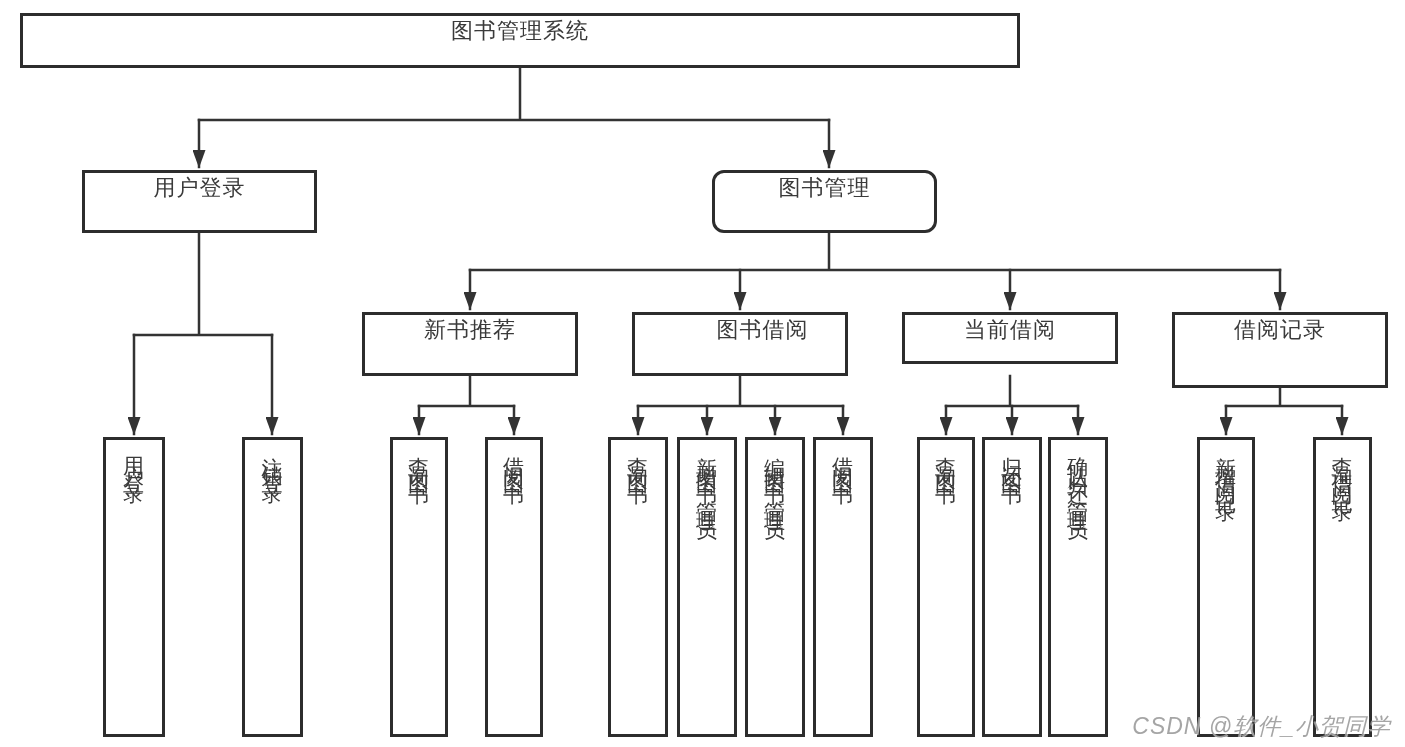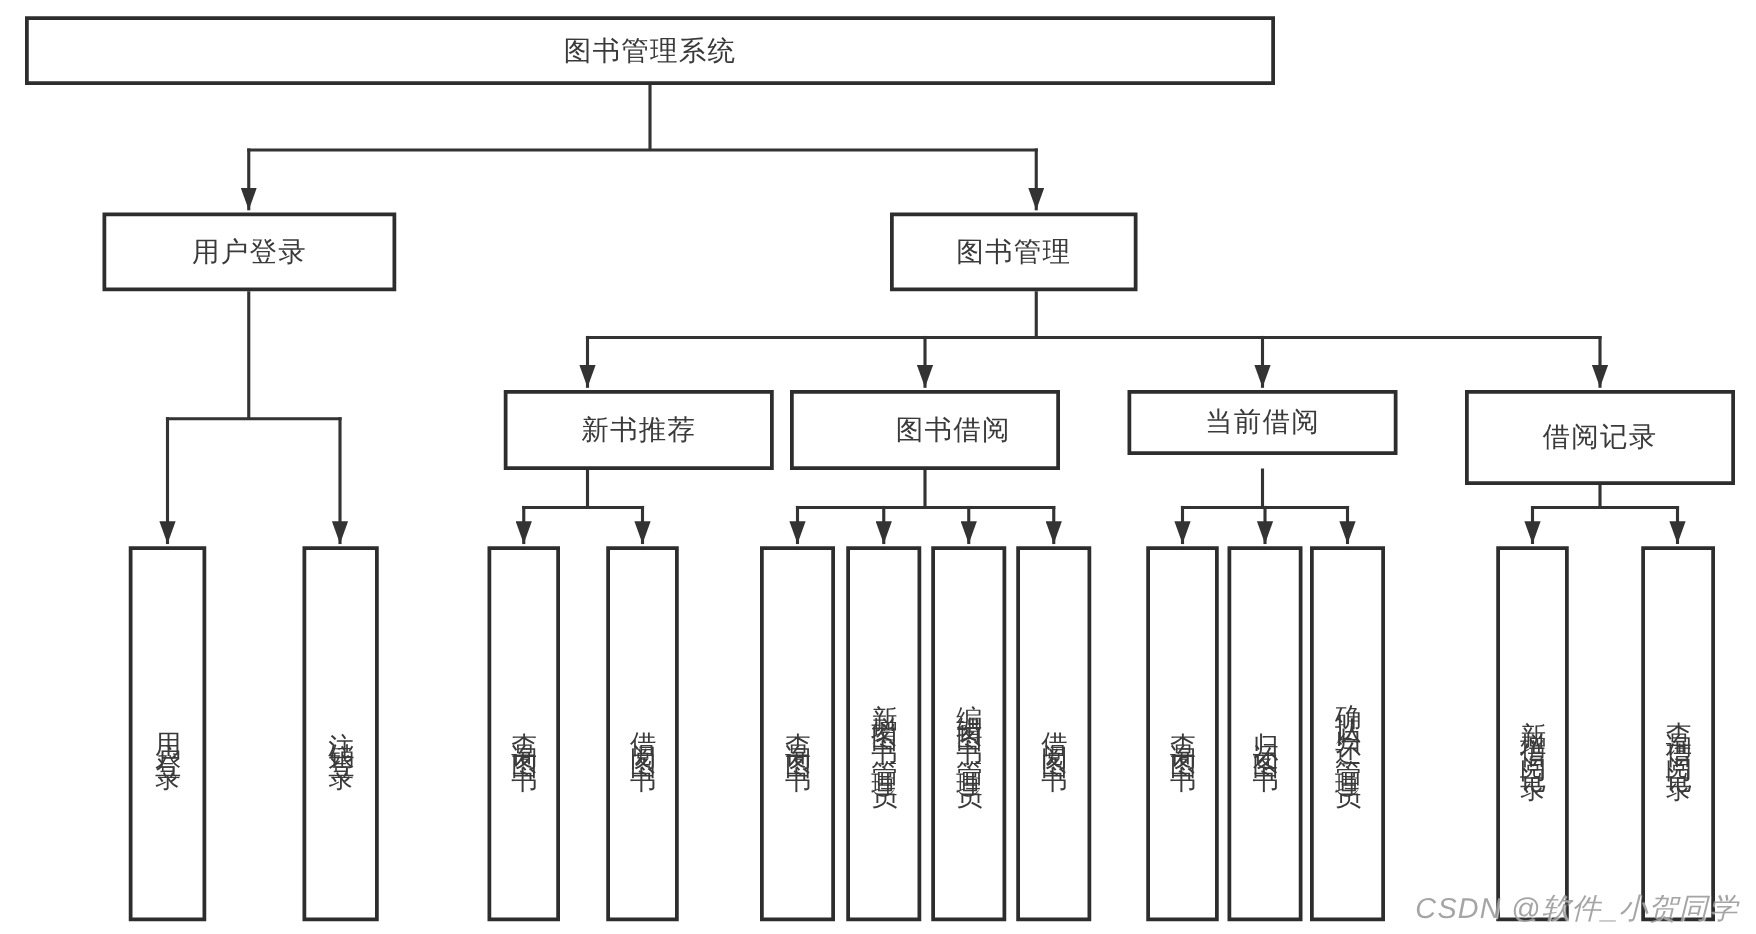--- a/index.html
+++ b/index.html
@@ -9,21 +9,21 @@
     font-family: "Liberation Sans", sans-serif;
     position: relative; overflow: hidden;
     color: #363636;
   }
   .canvas { position: absolute; left: 0; top: 0; width: 1405px; height: 747px; }
   svg.connectors { position: absolute; left: 0; top: 0; width: 1405px; height: 747px; display: block; }
   .node {
     position: absolute;
     background: #ffffff;
     border: 3px solid #2d2d2d;
-    display: flex; align-items: center; justify-content: center;
+    display: flex; align-items: flex-start; justify-content: center;
     color: #3a3a3a;
     text-align: center;
   }
   .hnode { font-size: 22px; letter-spacing: 1px; }
   .root { font-size: 22px; }
   .vnode { font-size: 21px; }
   .vnode .vtext {
     writing-mode: vertical-rl;
     text-orientation: mixed;
     letter-spacing: 9px;
@@ -89,25 +89,25 @@
     </g>
   </svg>
 
   <div class="node hnode root" style="left:20px; top:13px; width:1000px; height:55px;">
     <span>图书管理系统</span>
   </div>
 
   <div class="node hnode" style="left:82px; top:170px; width:235px; height:63px;">
     <span>用户登录</span>
   </div>
-  <div class="node hnode" style="left:712px; top:170px; width:198px; height:63px;">
+  <div class="node hnode" style="left:712px; top:170px; width:225px; height:63px;border-radius:12px;">
     <span>图书管理</span>
   </div>
 
-  <div class="node hnode" style="left:362px; top:312px; width:216px; height:64px;margin-left:41px;">
+  <div class="node hnode" style="left:362px; top:312px; width:216px; height:64px;">
     <span>新书推荐</span>
   </div>
   <div class="node hnode" style="left:632px; top:312px; width:216px; height:64px;padding-left:45px;">
     <span>图书借阅</span>
   </div>
   <div class="node hnode" style="left:902px; top:312px; width:216px; height:52px;">
     <span>当前借阅</span>
   </div>
   <div class="node hnode" style="left:1172px; top:312px; width:216px; height:76px;">
     <span>借阅记录</span>

